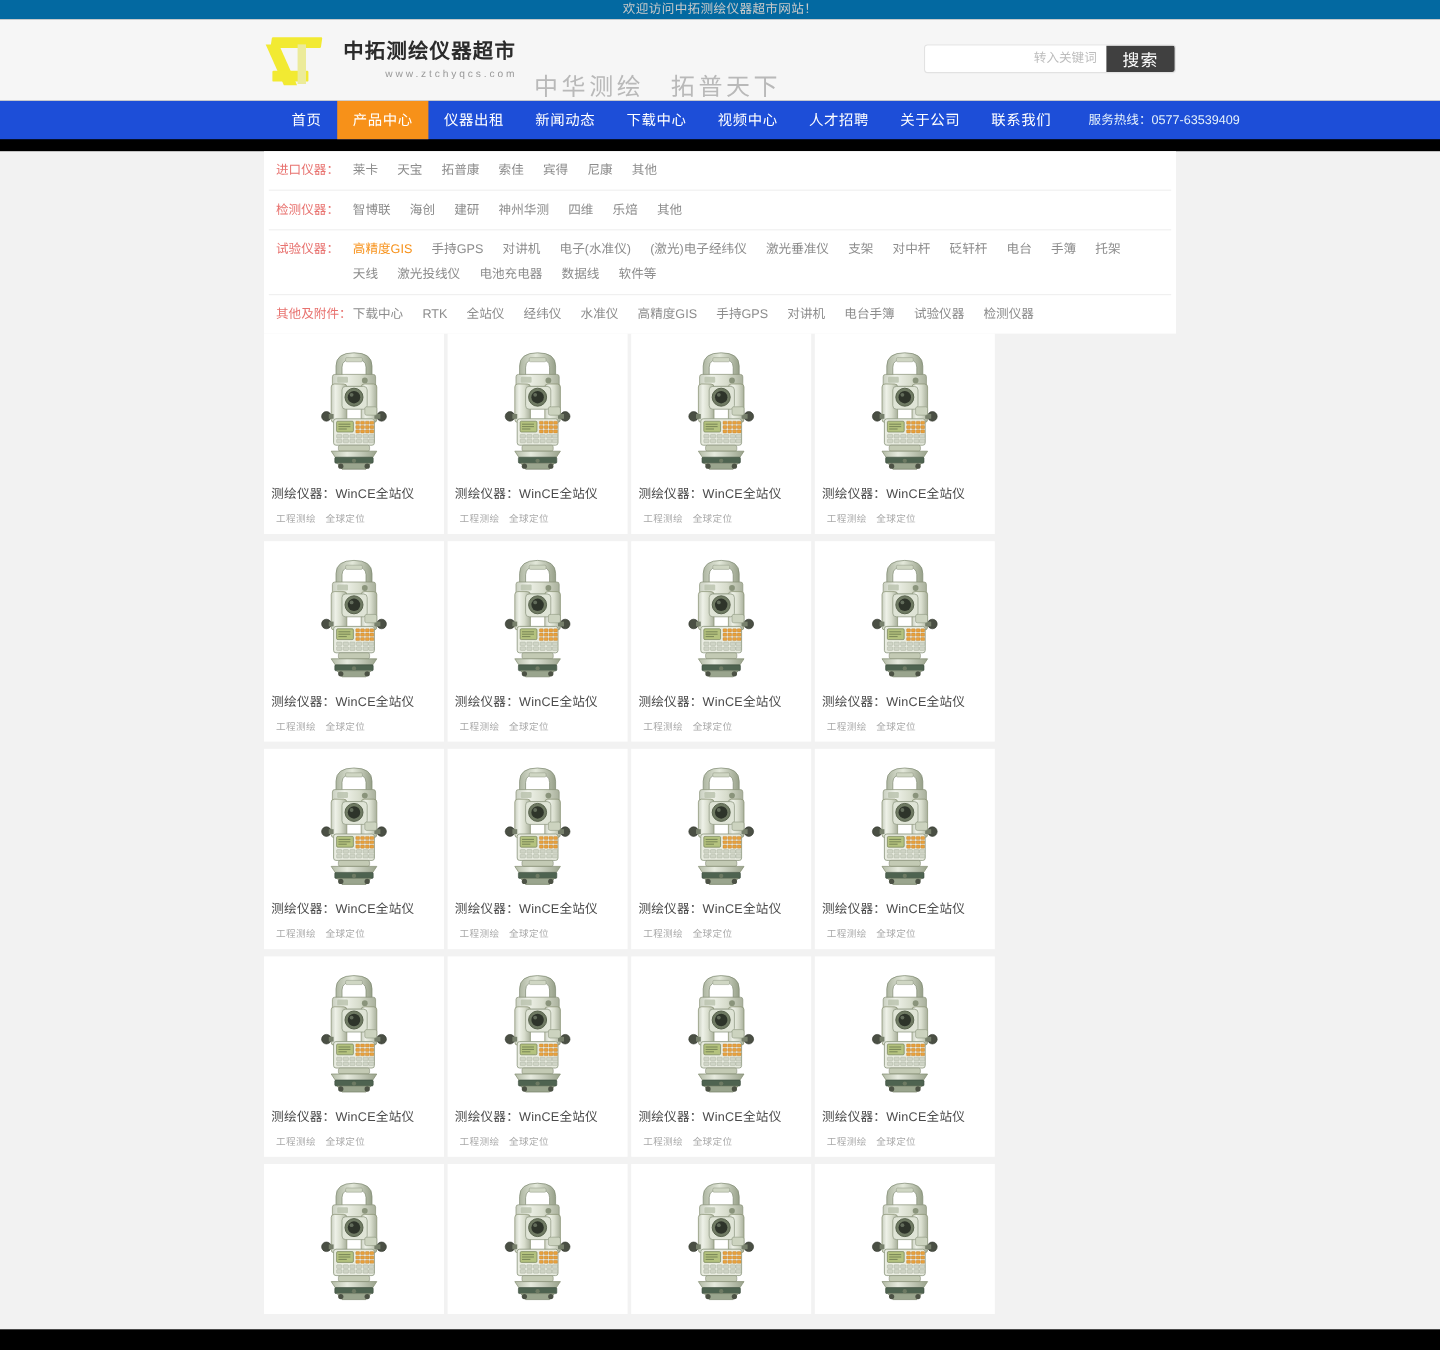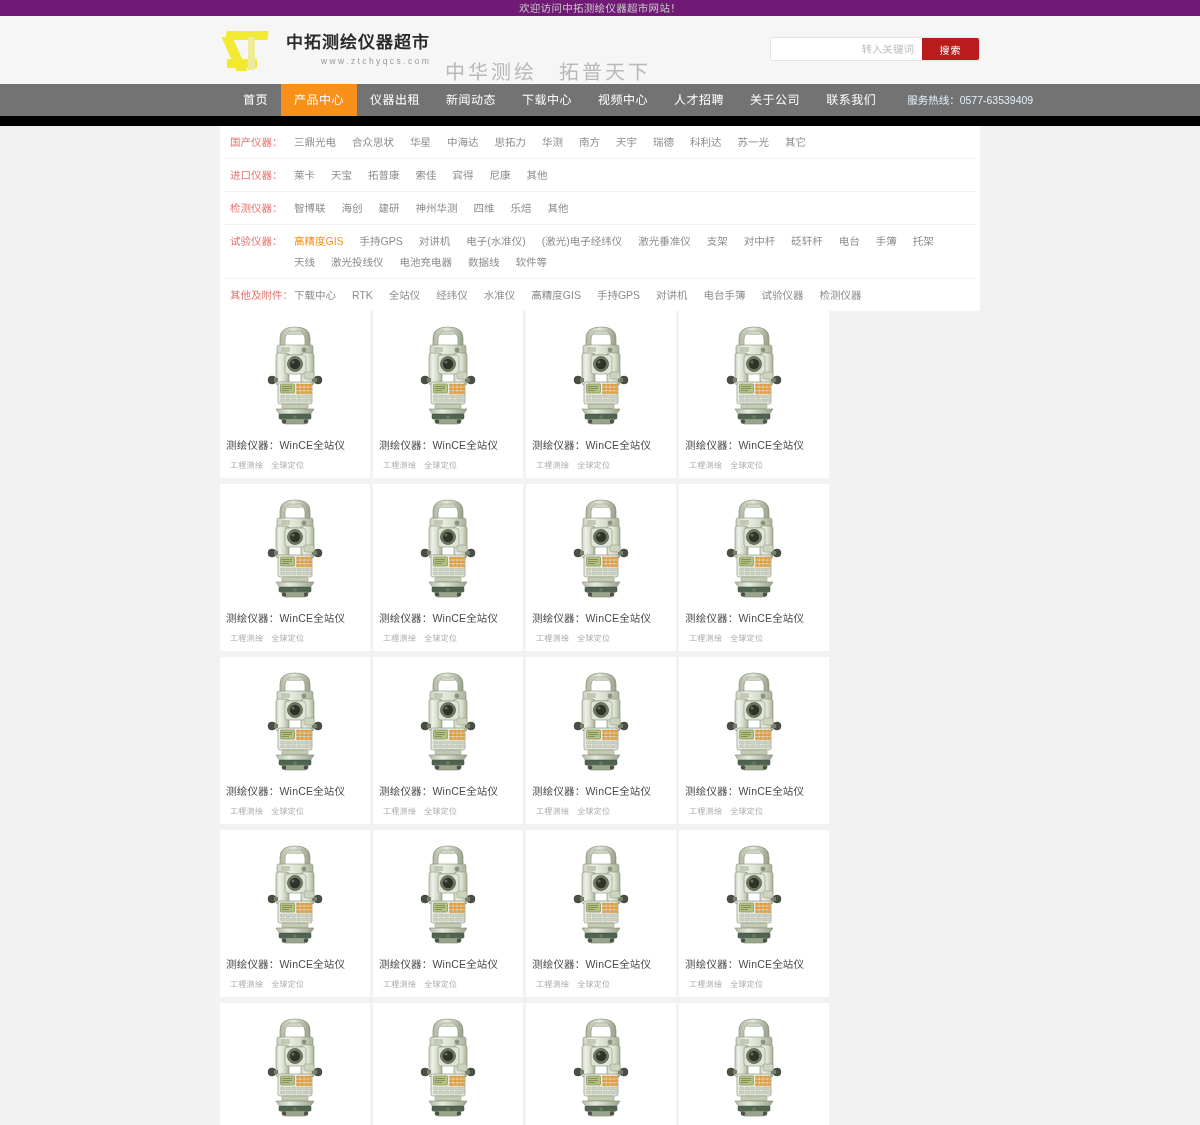--- a/index.html
+++ b/index.html
@@ -9,21 +9,21 @@
     font-family:"Liberation Sans","DejaVu Sans",sans-serif;
     background:#000;
     font-size:12px;
     color:#333;
     -webkit-font-smoothing:antialiased;
   }
 
   
   .topbar {
     height:16px;
-    background:#701a75;
+    background:#0369a1;
     color:#c9c9c9;
     font-size:10.5px;
     line-height:16px;
     text-align:center;
     letter-spacing:.3px;
   }
 
   
   .header {
     background:#f6f6f6;
@@ -115,32 +115,32 @@
     padding:0 8px;
     font-size:10.5px;
     color:#555;
     font-family:inherit;
     background:#fff;
     text-align:right;
   }
   .search-box input::placeholder { color:#bdbdbd; }
   .search-btn {
     width:66px;
-    background:#b91c1c;
+    background:#404040;
     color:#fff;
     border:none;
-    font-size:10px;
+    font-size:14px;
     font-family:inherit;
     cursor:pointer;
     letter-spacing:1px;
   }
 
   
   .nav {
-    background:#737373;
+    background:#1d4ed8;
     height:32px;
   }
   .nav-inner {
     width:760px;
     margin:0 auto;
     height:32px;
     display:flex;
     align-items:stretch;
     padding-left:10px;
   }
@@ -296,37 +296,20 @@
       <div class="nav-item">关于公司</div>
       <div class="nav-item">联系我们</div>
       <div class="nav-hotline">服务热线：0577-63539409</div>
   </div>
 </div>
 
 <div class="page">
   <div class="wrap">
 
     <div class="filters" id="filters">
-        <div class="filter-row">
-          <div class="filter-label">国产仪器：</div>
-          <div class="filter-items">
-            <span>三鼎光电</span>
-            <span>合众思状</span>
-            <span>华星</span>
-            <span>中海达</span>
-            <span>思拓力</span>
-            <span>华测</span>
-            <span>南方</span>
-            <span>天宇</span>
-            <span>瑞德</span>
-            <span>科利达</span>
-            <span>苏一光</span>
-            <span>其它</span>
-          </div>
-        </div>
         <div class="filter-row">
           <div class="filter-label">进口仪器：</div>
           <div class="filter-items">
             <span>莱卡</span>
             <span>天宝</span>
             <span>拓普康</span>
             <span>索佳</span>
             <span>宾得</span>
             <span>尼康</span>
             <span>其他</span>

